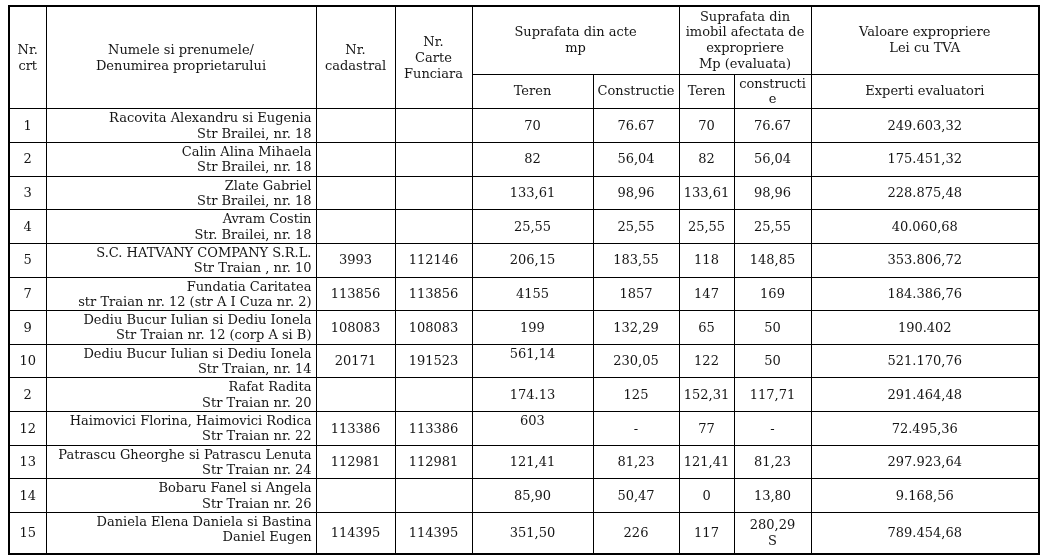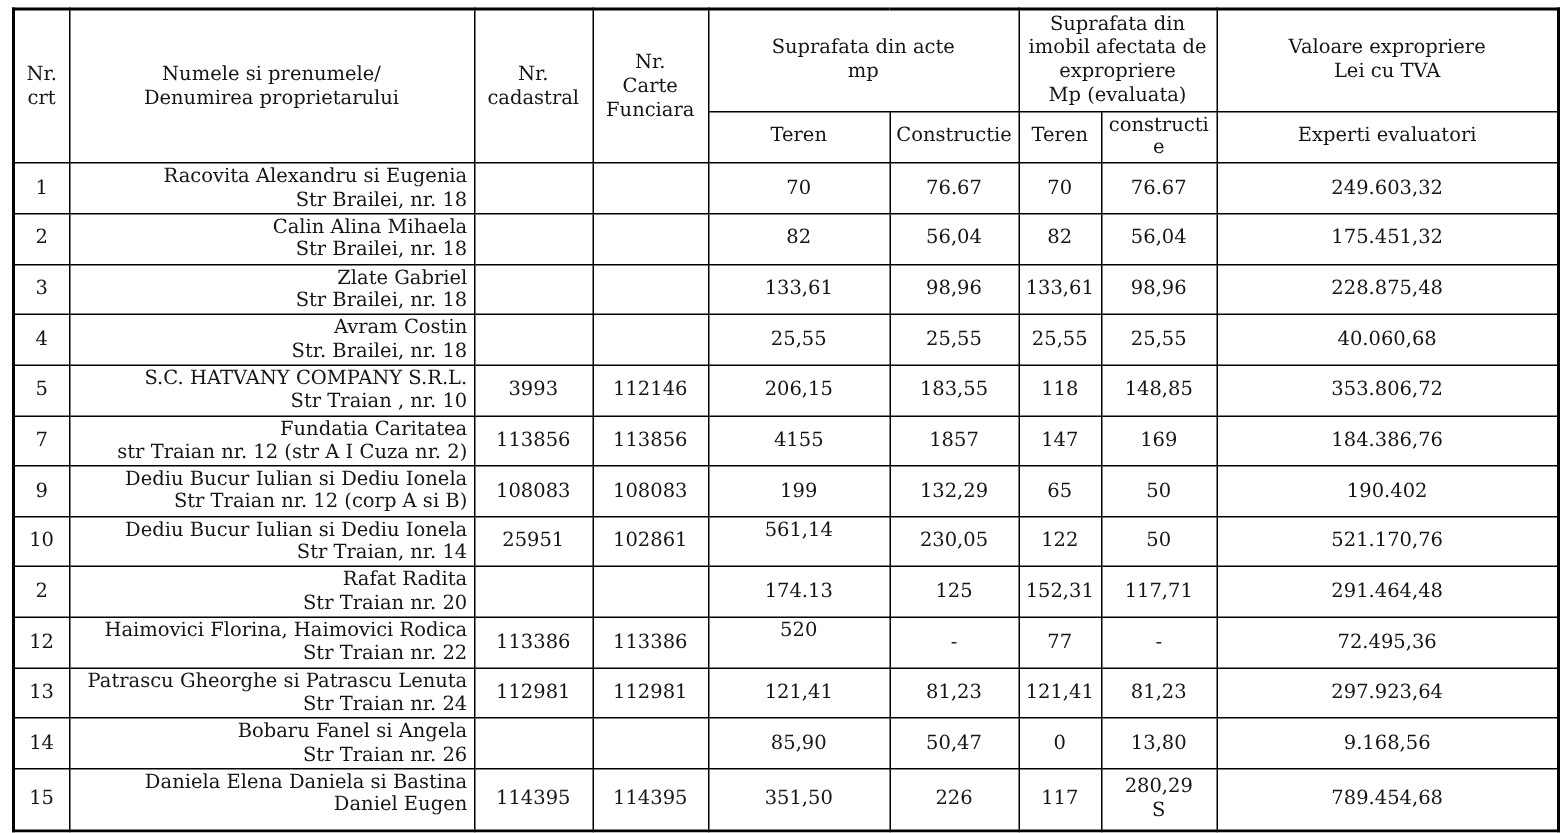--- a/index.html
+++ b/index.html
@@ -198,22 +198,22 @@
     <td class="c-teren-exp">65</td>
     <td class="c-con-exp">50</td>
     <td class="c-val">190.402</td>
   </tr>
         <tr>
     <td class="c-nr">10</td>
     <td class="c-name">
       <span style="display:block">Dediu Bucur Iulian si Dediu Ionela</span>
       <span style="display:block">Str Traian, nr. 14</span>
     </td>
-    <td class="c-cad">25951</td>
-    <td class="c-cf">102861</td>
+    <td class="c-cad">20171</td>
+    <td class="c-cf">191523</td>
     <td class="c-teren-acte">561,14</td>
     <td class="c-con-acte">230,05</td>
     <td class="c-teren-exp">122</td>
     <td class="c-con-exp">50</td>
     <td class="c-val">521.170,76</td>
   </tr>
         <tr>
     <td class="c-nr">2</td>
     <td class="c-name">
       <span style="display:block">Rafat Radita</span>
@@ -228,21 +228,21 @@
     <td class="c-val">291.464,48</td>
   </tr>
         <tr>
     <td class="c-nr">12</td>
     <td class="c-name">
       <span style="display:block">Haimovici Florina, Haimovici Rodica</span>
       <span style="display:block">Str Traian nr. 22</span>
     </td>
     <td class="c-cad">113386</td>
     <td class="c-cf">113386</td>
-    <td class="c-teren-acte">520</td>
+    <td class="c-teren-acte">603</td>
     <td class="c-con-acte">-</td>
     <td class="c-teren-exp">77</td>
     <td class="c-con-exp">-</td>
     <td class="c-val">72.495,36</td>
   </tr>
         <tr>
     <td class="c-nr">13</td>
     <td class="c-name">
       <span style="display:block">Patrascu Gheorghe si Patrascu Lenuta</span>
       <span style="display:block">Str Traian nr. 24</span>

